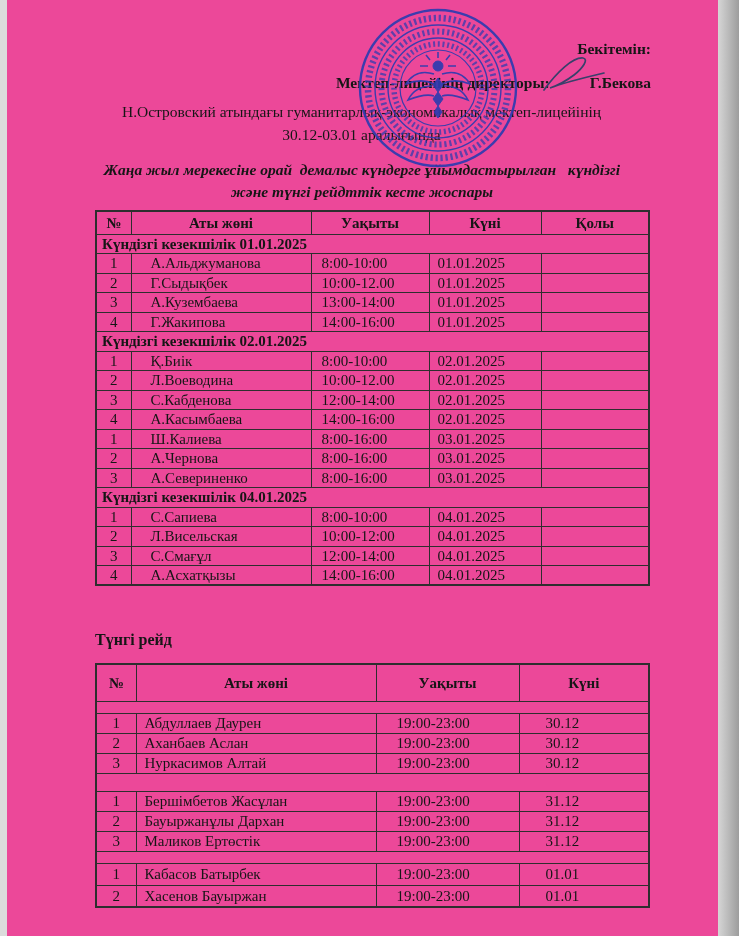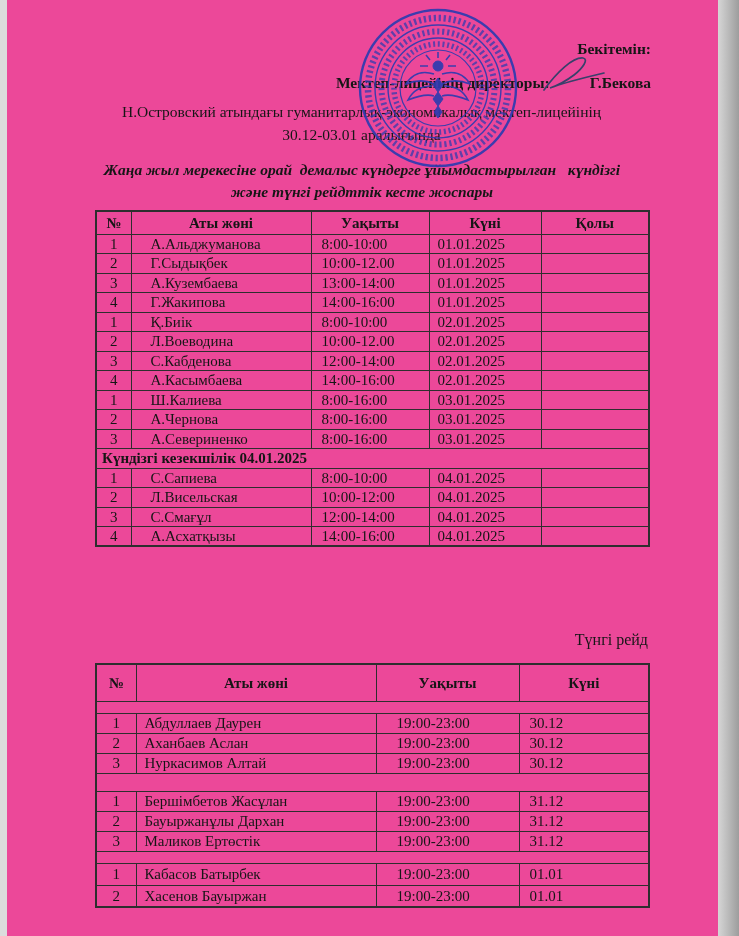--- a/index.html
+++ b/index.html
@@ -27,31 +27,31 @@
     padding:0;vertical-align:middle;line-height:1.1;}
   th{font-weight:bold;text-align:center;}
   .t1{top:210px;width:553px;border:2px solid #2e2e2e;}
   .t1 thead tr{height:23px;}
   .t1 tbody tr{height:19.5px;}
   .t1 .sec td{font-weight:bold;padding-left:5px;font-size:15px;}
   .c-num{text-align:center;}
   .c-name{padding-left:19px;}
   .c-time{padding-left:10px;}
   .c-date{padding-left:8px;}
-  .night-title{position:absolute;top:631px;left:95px;width:553px;text-align:right;
-    font-weight:normal;font-size:16px;}
+  .night-title{position:absolute;top:631px;left:95px;width:553px;text-align:left;
+    font-weight:bold;font-size:16px;}
   .t2{top:663px;width:553px;border:2px solid #2e2e2e;}
   .t2 thead tr{height:37px;}
   .t2 tbody tr{height:20px;}
   .t2 tr.sp-s{height:12px;}
   .t2 tr.sp-l{height:18px;}
   .t2 tr.last{height:22px;}
   .t2 .c-name{padding-left:8px;}
   .t2 .c-time{padding-left:20px;}
-  .t2 .c-date{padding-left:10px;}
+  .t2 .c-date{padding-left:26px;}
   .spacer td{border-top:1px solid #2e2e2e;border-bottom:1px solid #2e2e2e;}
 </style>
 </head>
 <body>
 
 <div class="sheet">
   <div class="edge-left"></div>
   <div class="edge-right"></div>
 
   <div class="approve">Бекітемін:</div>
@@ -104,20 +104,23 @@
     <thead>
       <tr>
         <th>№</th>
         <th>Аты жөні</th>
         <th>Уақыты</th>
         <th>Күні</th>
         <th>Қолы</th>
       </tr>
     </thead>
     <tbody>
+      <tr class="sec">
+          <td colspan="5">Күндізгі кезекшілік  01.01.2025</td>
+        </tr>
       <tr>
         <td class="c-num">1</td>
         <td class="c-name">А.Альджуманова</td>
         <td class="c-time">8:00-10:00</td>
         <td class="c-date">01.01.2025</td>
         <td class="c-sign"></td>
       </tr>
       <tr>
         <td class="c-num">2</td>
         <td class="c-name">Г.Сыдықбек</td>
@@ -133,20 +136,23 @@
         <td class="c-sign"></td>
       </tr>
       <tr>
         <td class="c-num">4</td>
         <td class="c-name">Г.Жакипова</td>
         <td class="c-time">14:00-16:00</td>
         <td class="c-date">01.01.2025</td>
         <td class="c-sign"></td>
       </tr>
 
+      <tr class="sec">
+          <td colspan="5">Күндізгі кезекшілік  02.01.2025</td>
+        </tr>
       <tr>
         <td class="c-num">1</td>
         <td class="c-name">Қ.Биік</td>
         <td class="c-time">8:00-10:00</td>
         <td class="c-date">02.01.2025</td>
         <td class="c-sign"></td>
       </tr>
       <tr>
         <td class="c-num">2</td>
         <td class="c-name">Л.Воеводина</td>

